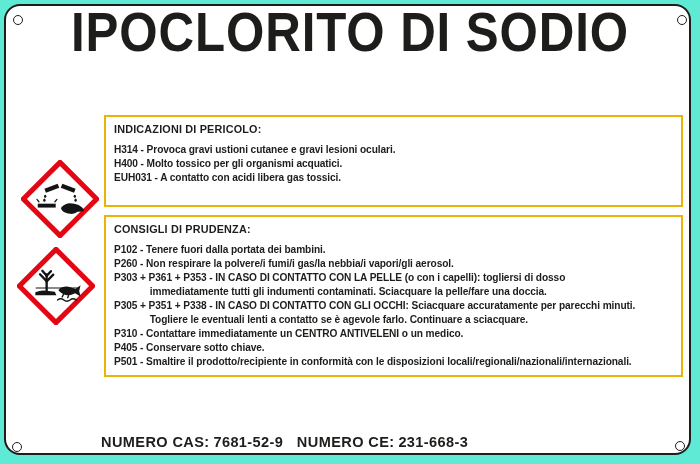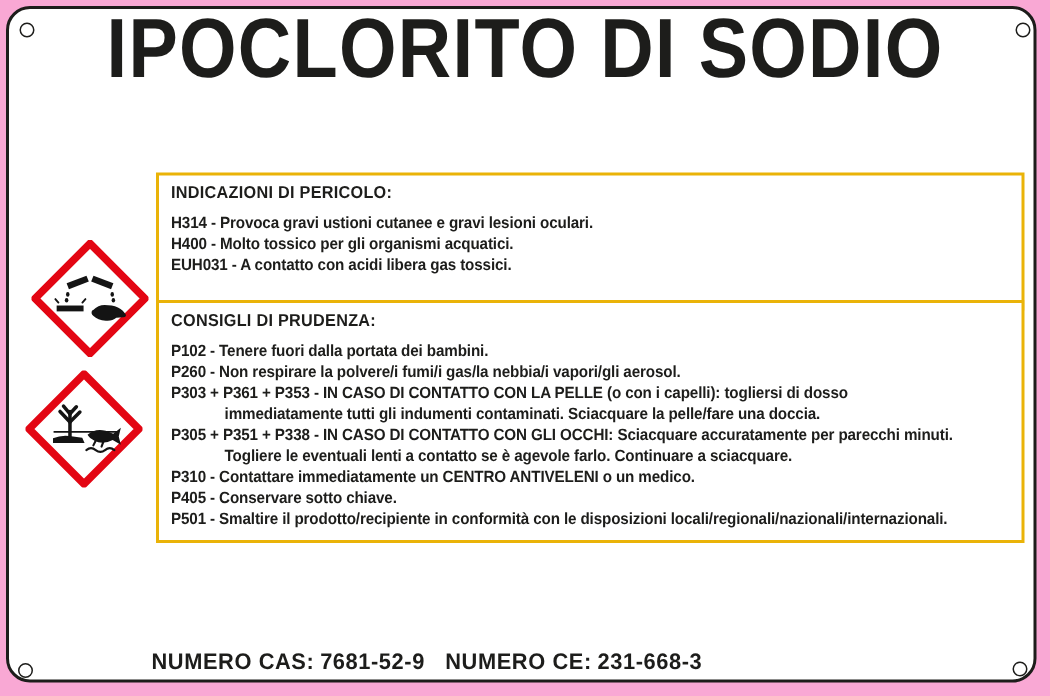--- a/index.html
+++ b/index.html
@@ -1,17 +1,17 @@
 <!DOCTYPE html>
 <html><head>
 <meta charset="utf-8">
 <style>
   html,body{margin:0;padding:0;background:#ffffff;}
   #stage{
-    position:relative;width:700px;height:464px;background:#f9a8d4;overflow:hidden;
+    position:relative;width:700px;height:464px;background:#5eead4;overflow:hidden;
     font-family:"Liberation Sans","DejaVu Sans",sans-serif;color:#1d1d1b;
   }
   .plate{
     position:absolute;left:4px;top:4px;width:687px;height:451px;
     border:2.5px solid #1d1d1b;border-radius:16px;background:#ffffff;box-sizing:border-box;
   }
   .screw-hole{
     position:absolute;width:8px;height:8px;border:1.6px solid #1d1d1b;border-radius:50%;
     background:#ffffff;box-sizing:content-box;
   }
@@ -26,21 +26,21 @@
   }
   .pictogram{position:absolute;}
   .pictogram.ghs05{left:21px;top:160px;width:78px;height:78px;}
   .pictogram.ghs09{left:17px;top:247px;width:78px;height:78px;}
   .statement-box{
     position:absolute;left:104px;width:579px;
     border:2px solid #eab308;background:#ffffff;box-sizing:border-box;
     padding:6px 8px 4px 8px;overflow:hidden;
   }
   .box-hazard{top:115px;height:92px;}
-  .box-precaution{top:200px;height:162px;}
+  .box-precaution{top:215px;height:162px;}
   .box-inner{transform:scaleX(0.94);transform-origin:0 0;white-space:nowrap;}
   .box-heading{font-size:11.5px;font-weight:700;letter-spacing:0.2px;margin-bottom:7px;}
   .statement-line{font-size:10.8px;font-weight:700;line-height:14px;letter-spacing:-0.1px;}
   .statement-line.indent{padding-left:38px;}
   .footer-ids{
     position:absolute;left:101px;top:433px;display:flex;align-items:baseline;
     font-size:15px;font-weight:700;letter-spacing:0.4px;white-space:nowrap;
     transform:scaleX(0.97);transform-origin:0 0;
   }
   .footer-ids .lbl{margin-right:4px;}

